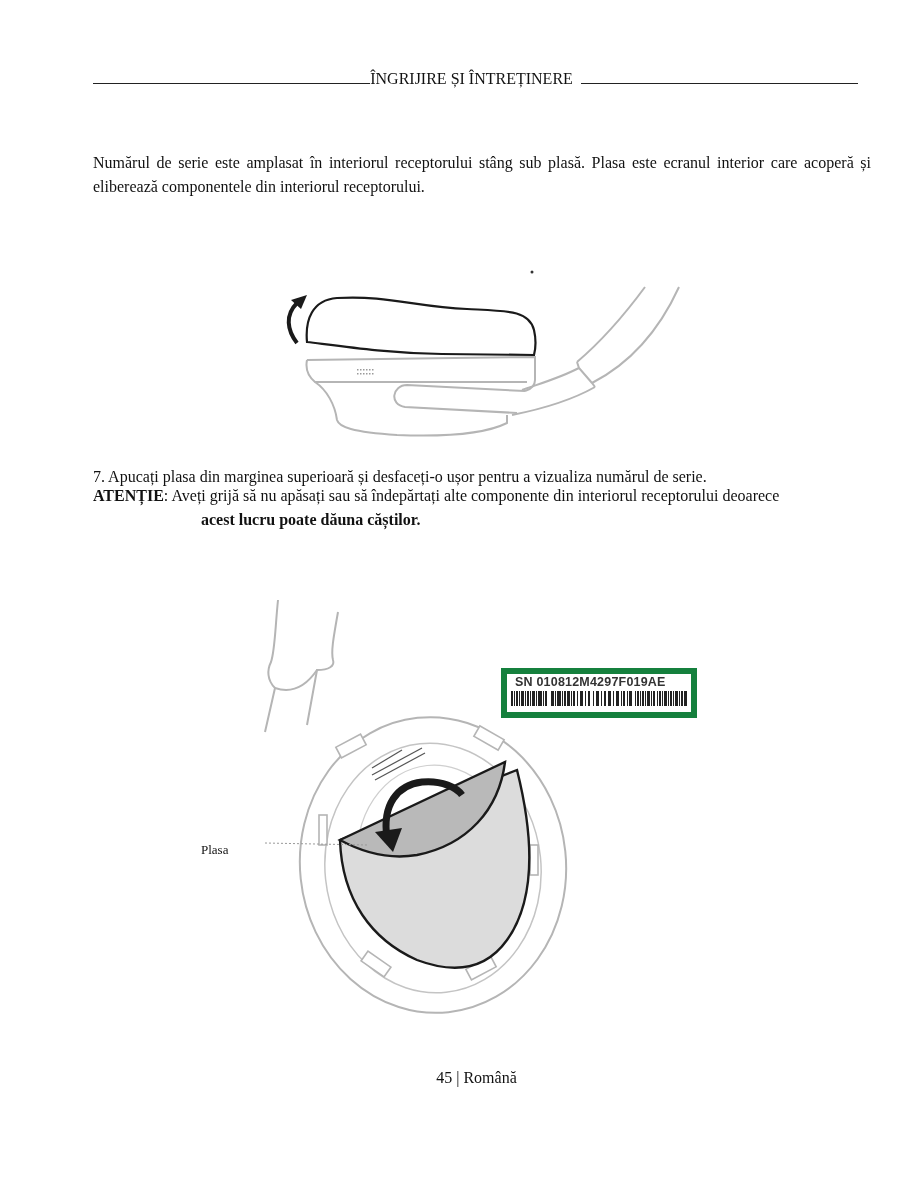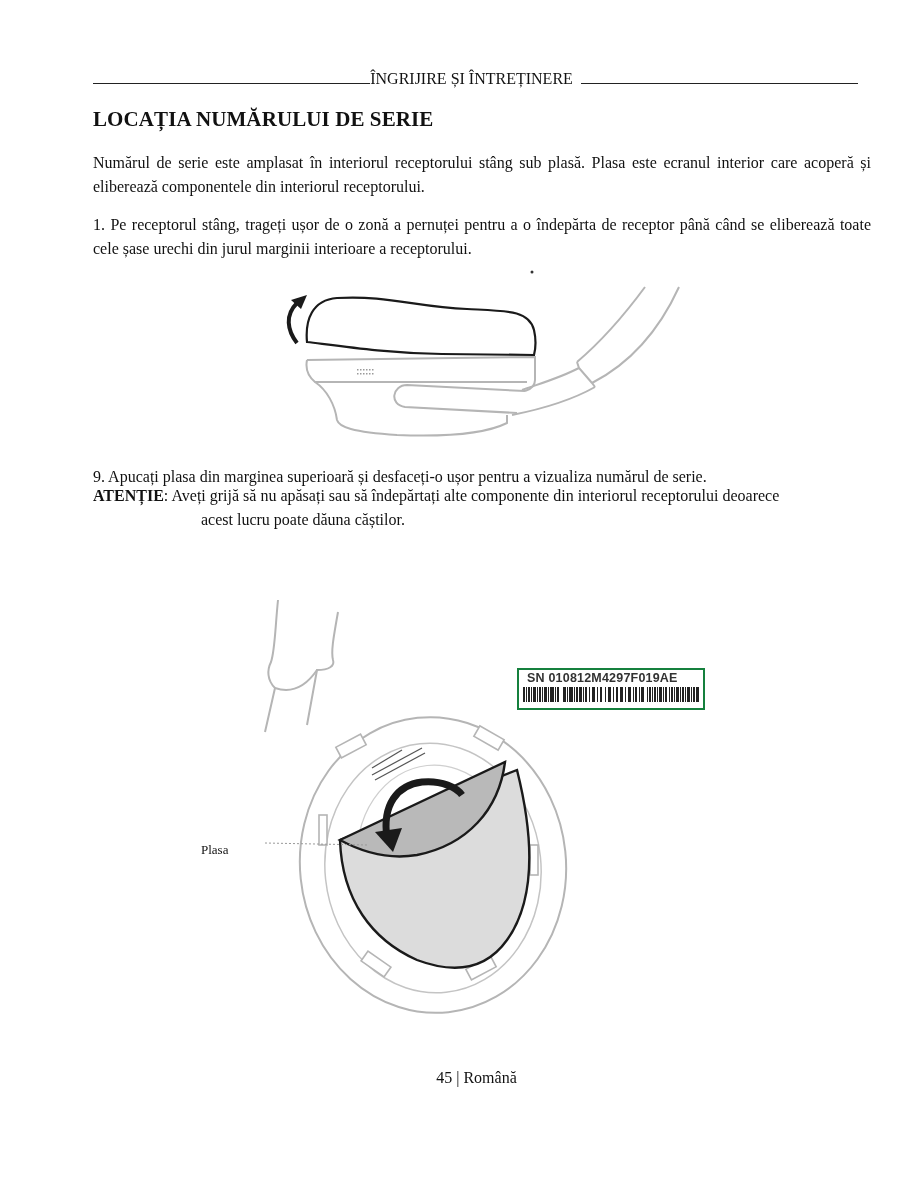--- a/index.html
+++ b/index.html
@@ -16,52 +16,50 @@
   .title { position: absolute; left: 76px; top: 106px; font-size: 21px; font-weight: bold;
            line-height: 26px; margin: 0; letter-spacing: 0.1px; }
 
   .para { position: absolute; left: 76px; width: 778px; font-size: 16px; line-height: 24px;
           text-align: justify; margin: 0; }
   .para.p1 { top: 151px; }
   .para.p2 { top: 213px; }
   .para.p3 { top: 465px; }
   .caution { position: absolute; left: 76px; top: 484px; width: 780px; font-size: 16px; line-height: 24px; margin:0; }
   .caution .label { font-weight: bold; }
-  .caution .line2 { display: block; padding-left: 108px; }
+  .caution .line2 { display: block; padding-left: 108px; font-weight: bold; }
 
   .fig { position: absolute; }
   .fig1 { left: 250px; top: 265px; width: 420px; height: 190px; }
   .fig2 { left: 170px; top: 590px; width: 530px; height: 430px; }
 
   .plasa-label { position: absolute; left: 184px; top: 840px; font-size: 13px; line-height: 20px; }
 
-  .serial-label { position: absolute; left: 500px; top: 668px; width: 184px; height: 38px;
-                  border: 2px solid #15803d; background: #fff; }
+  .serial-label { position: absolute; left: 484px; top: 668px; width: 184px; height: 38px;
+                  border: 6px solid #15803d; background: #fff; }
   .serial-text { position: absolute; left: 8px; top: 1px; font-family: "Liberation Sans", "DejaVu Sans", sans-serif;
                  font-weight: bold; font-size: 12.5px; color: #333; letter-spacing: 0.2px; line-height: 15px; }
   .barcode { position: absolute; left: 4px; top: 17px; width: 176px; height: 15px; }
 
   .footer { position: absolute; left: 0; width: 919px; top: 1068px; text-align: center;
             font-size: 16px; line-height: 20px; }
 </style>
 </head>
 <body>
 
 <div class="page">
 
   <div class="running-header">
     <div class="rh-line"></div>
     <span class="rh-text">ÎNGRIJIRE ȘI ÎNTREȚINERE</span>
     <div class="rh-line right"></div>
   </div>
 
-  <h1 class="title">LOCAȚIA NUMĂRULUI DE SERIE</h1>
 
   <p class="para p1">Numărul de serie este amplasat în interiorul receptorului stâng sub plasă. Plasa este ecranul interior care acoperă și eliberează componentele din interiorul receptorului.</p>
-  <p class="para p2">1. Pe receptorul stâng, trageți ușor de o zonă a pernuței pentru a o îndepărta de receptor până când se eliberează toate cele șase urechi din jurul marginii interioare a receptorului.</p>
 
   <svg class="fig fig1" viewBox="0 0 420 190" xmlns="http://www.w3.org/2000/svg">
 
     <circle cx="265" cy="7" r="1.5" fill="#333"></circle>
 
     <path d="M378 22 C350 60 330 80 310 97" fill="none" stroke="#b5b5b5" stroke-width="2"></path>
     <path d="M412 22 C390 70 360 100 325 118" fill="none" stroke="#b5b5b5" stroke-width="2"></path>
     <path d="M310 97 L312 103 L325 118 L328 122" fill="none" stroke="#b5b5b5" stroke-width="2"></path>
     <path d="M312 103 C295 112 275 118 255 125" fill="none" stroke="#b5b5b5" stroke-width="2"></path>
     <path d="M328 122 C305 135 280 143 245 150" fill="none" stroke="#b5b5b5" stroke-width="2"></path>
@@ -86,21 +84,21 @@
         <rect x="102" y="108" width="1.5" height="1.5"></rect>
         <rect x="105" y="108" width="1.5" height="1.5"></rect>
     </g>
 
     <path d="M40 77 C38 55 45 35 70 33 C120 30 150 42 200 44 C240 46 262 45 267 65 C270 78 268 86 267 90 L175 89 C120 88 80 82 40 77 Z" fill="#fff" stroke="#1a1a1a" stroke-width="2.2"></path>
 
     <path d="M30 78 C20 65 18 50 30 38" fill="none" stroke="#1a1a1a" stroke-width="4"></path>
     <polygon points="24,35 40,30 34,44" fill="#1a1a1a"></polygon>
   </svg>
 
-  <p class="para p3">9. Apucați plasa din marginea superioară și desfaceți-o ușor pentru a vizualiza numărul de serie.</p>
+  <p class="para p3">7. Apucați plasa din marginea superioară și desfaceți-o ușor pentru a vizualiza numărul de serie.</p>
 
   <p class="caution">
     <span class="label">ATENȚIE</span><span>: </span><span>Aveți grijă să nu apăsați sau să îndepărtați alte componente din interiorul receptorului deoarece</span>
     <span class="line2">acest lucru poate dăuna căștilor.</span>
   </p>
 
   <svg class="fig fig2" viewBox="0 0 530 430" xmlns="http://www.w3.org/2000/svg">
 
     <path d="M91 10 C88 40 88 60 84 72 C80 80 80 90 88 98 L78 142" fill="none" stroke="#b5b5b5" stroke-width="2"></path>
     <path d="M151 22 C146 50 144 62 146 70 C148 76 142 80 130 80 L120 135" fill="none" stroke="#b5b5b5" stroke-width="2"></path>

